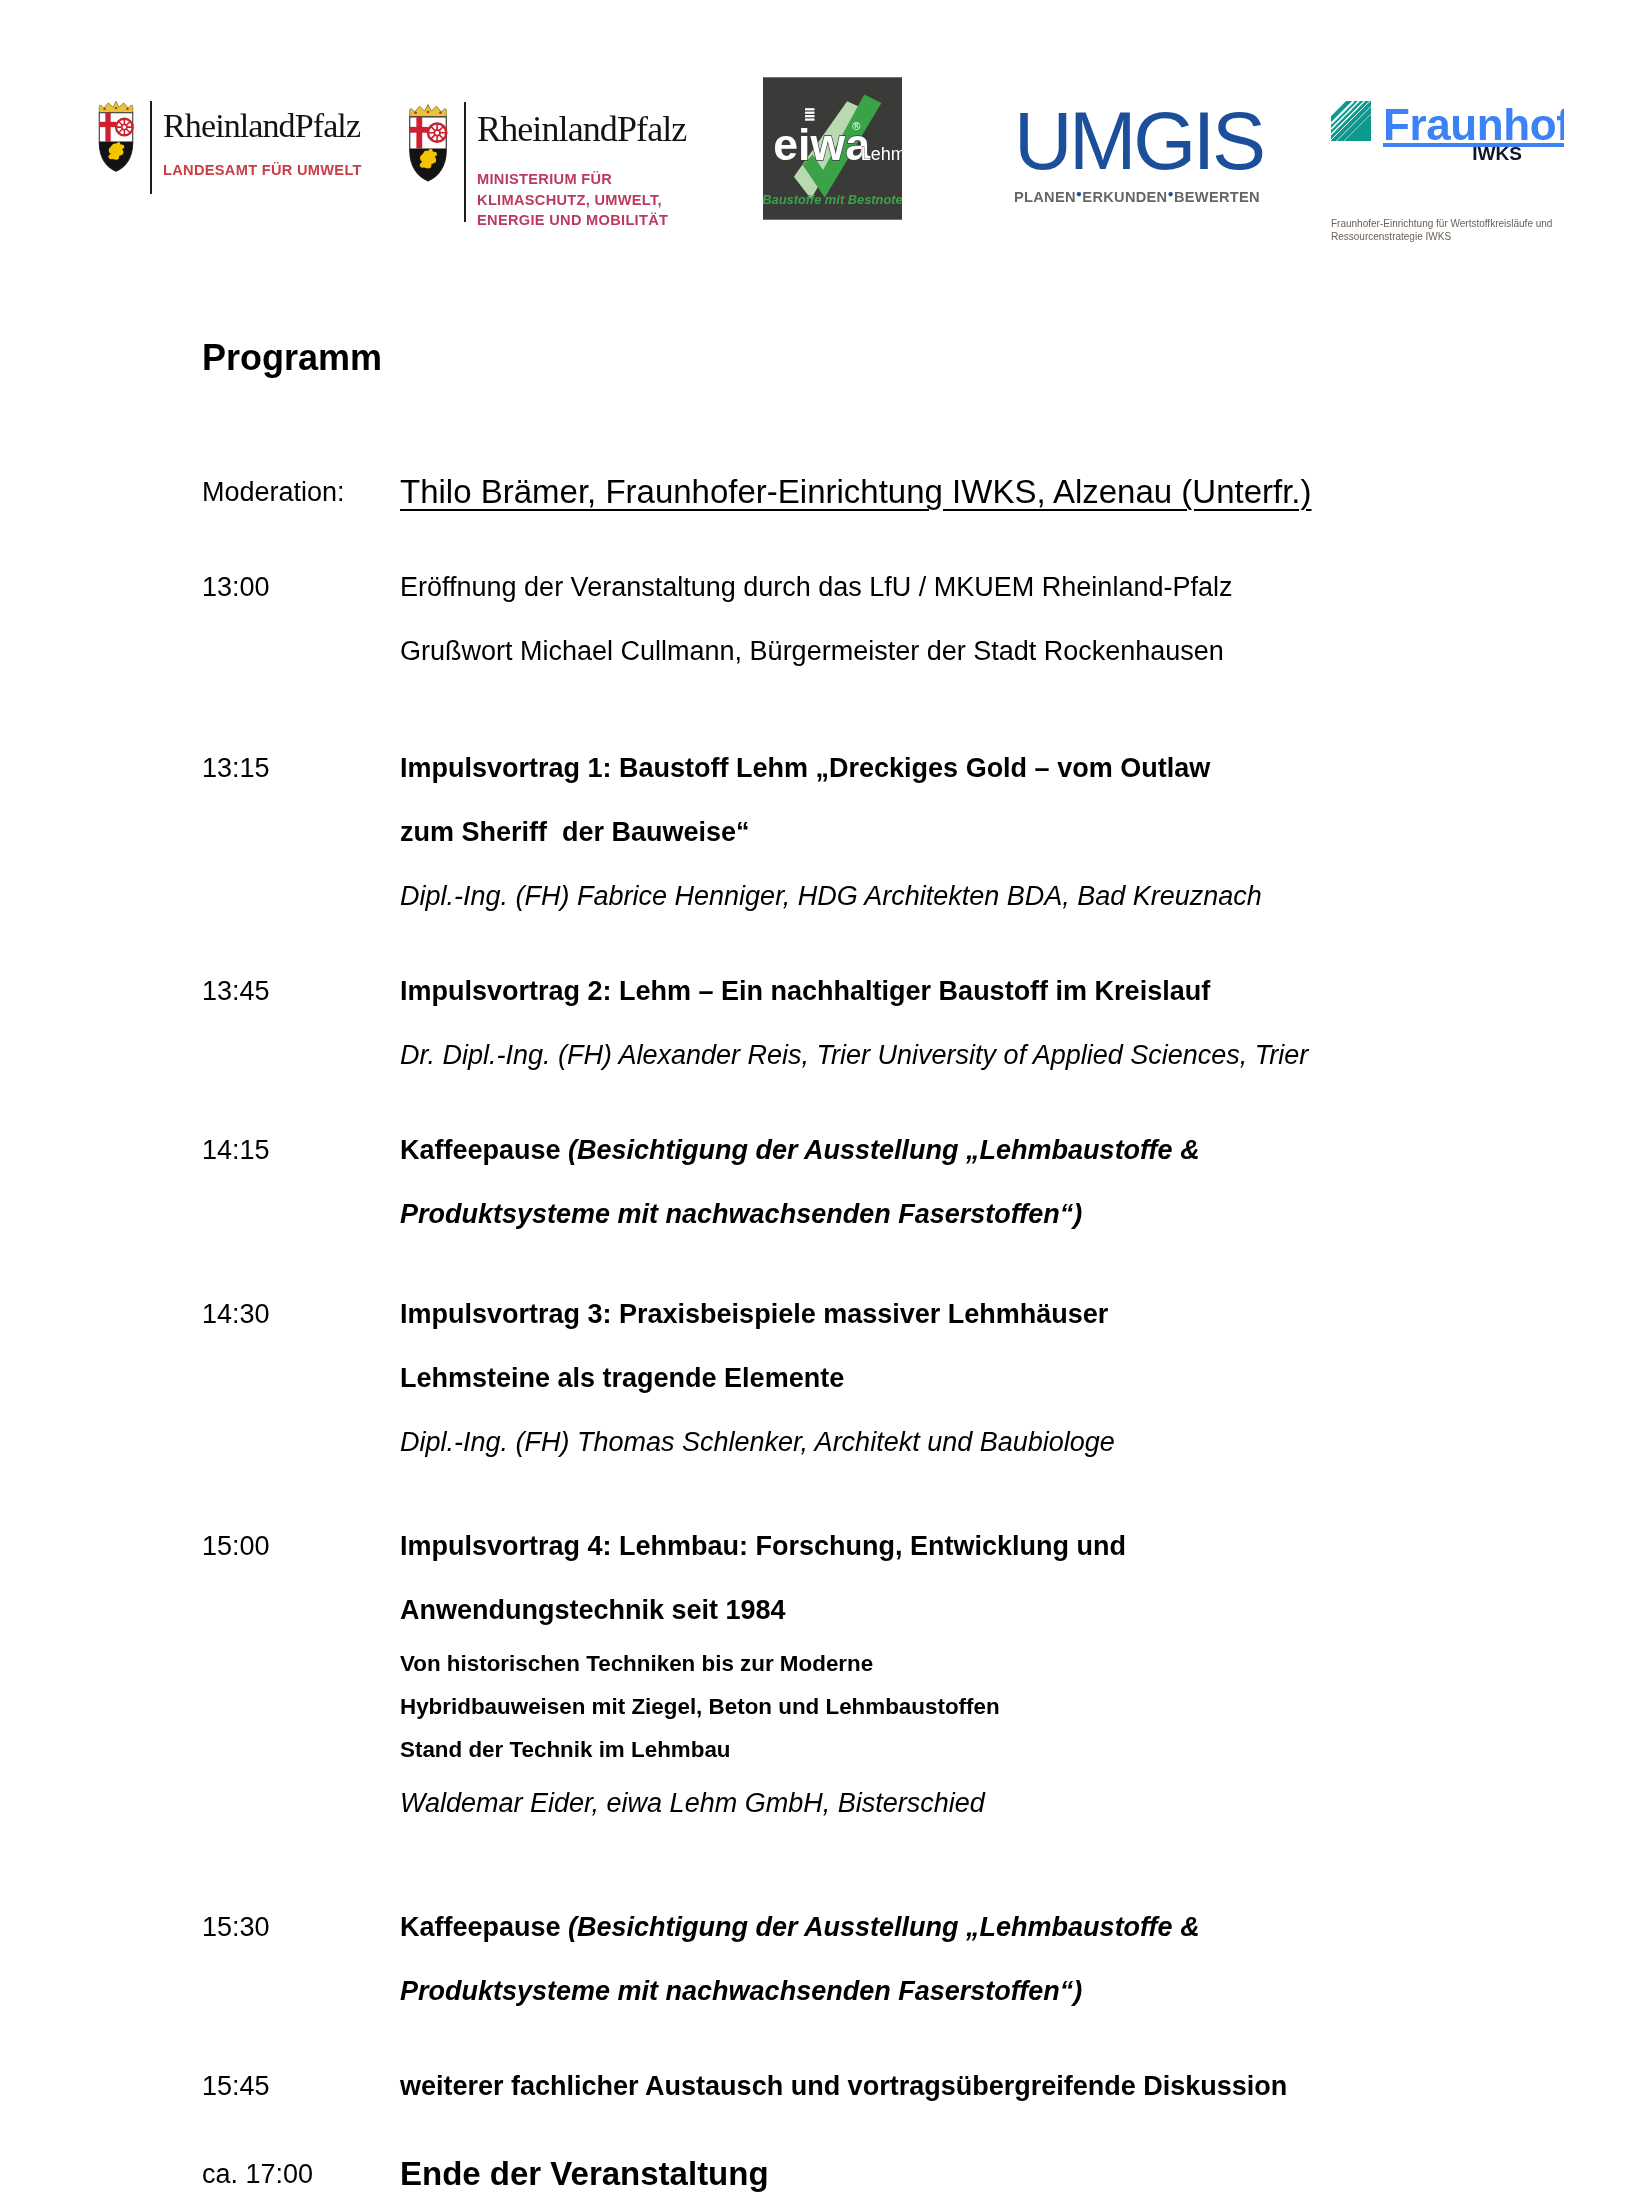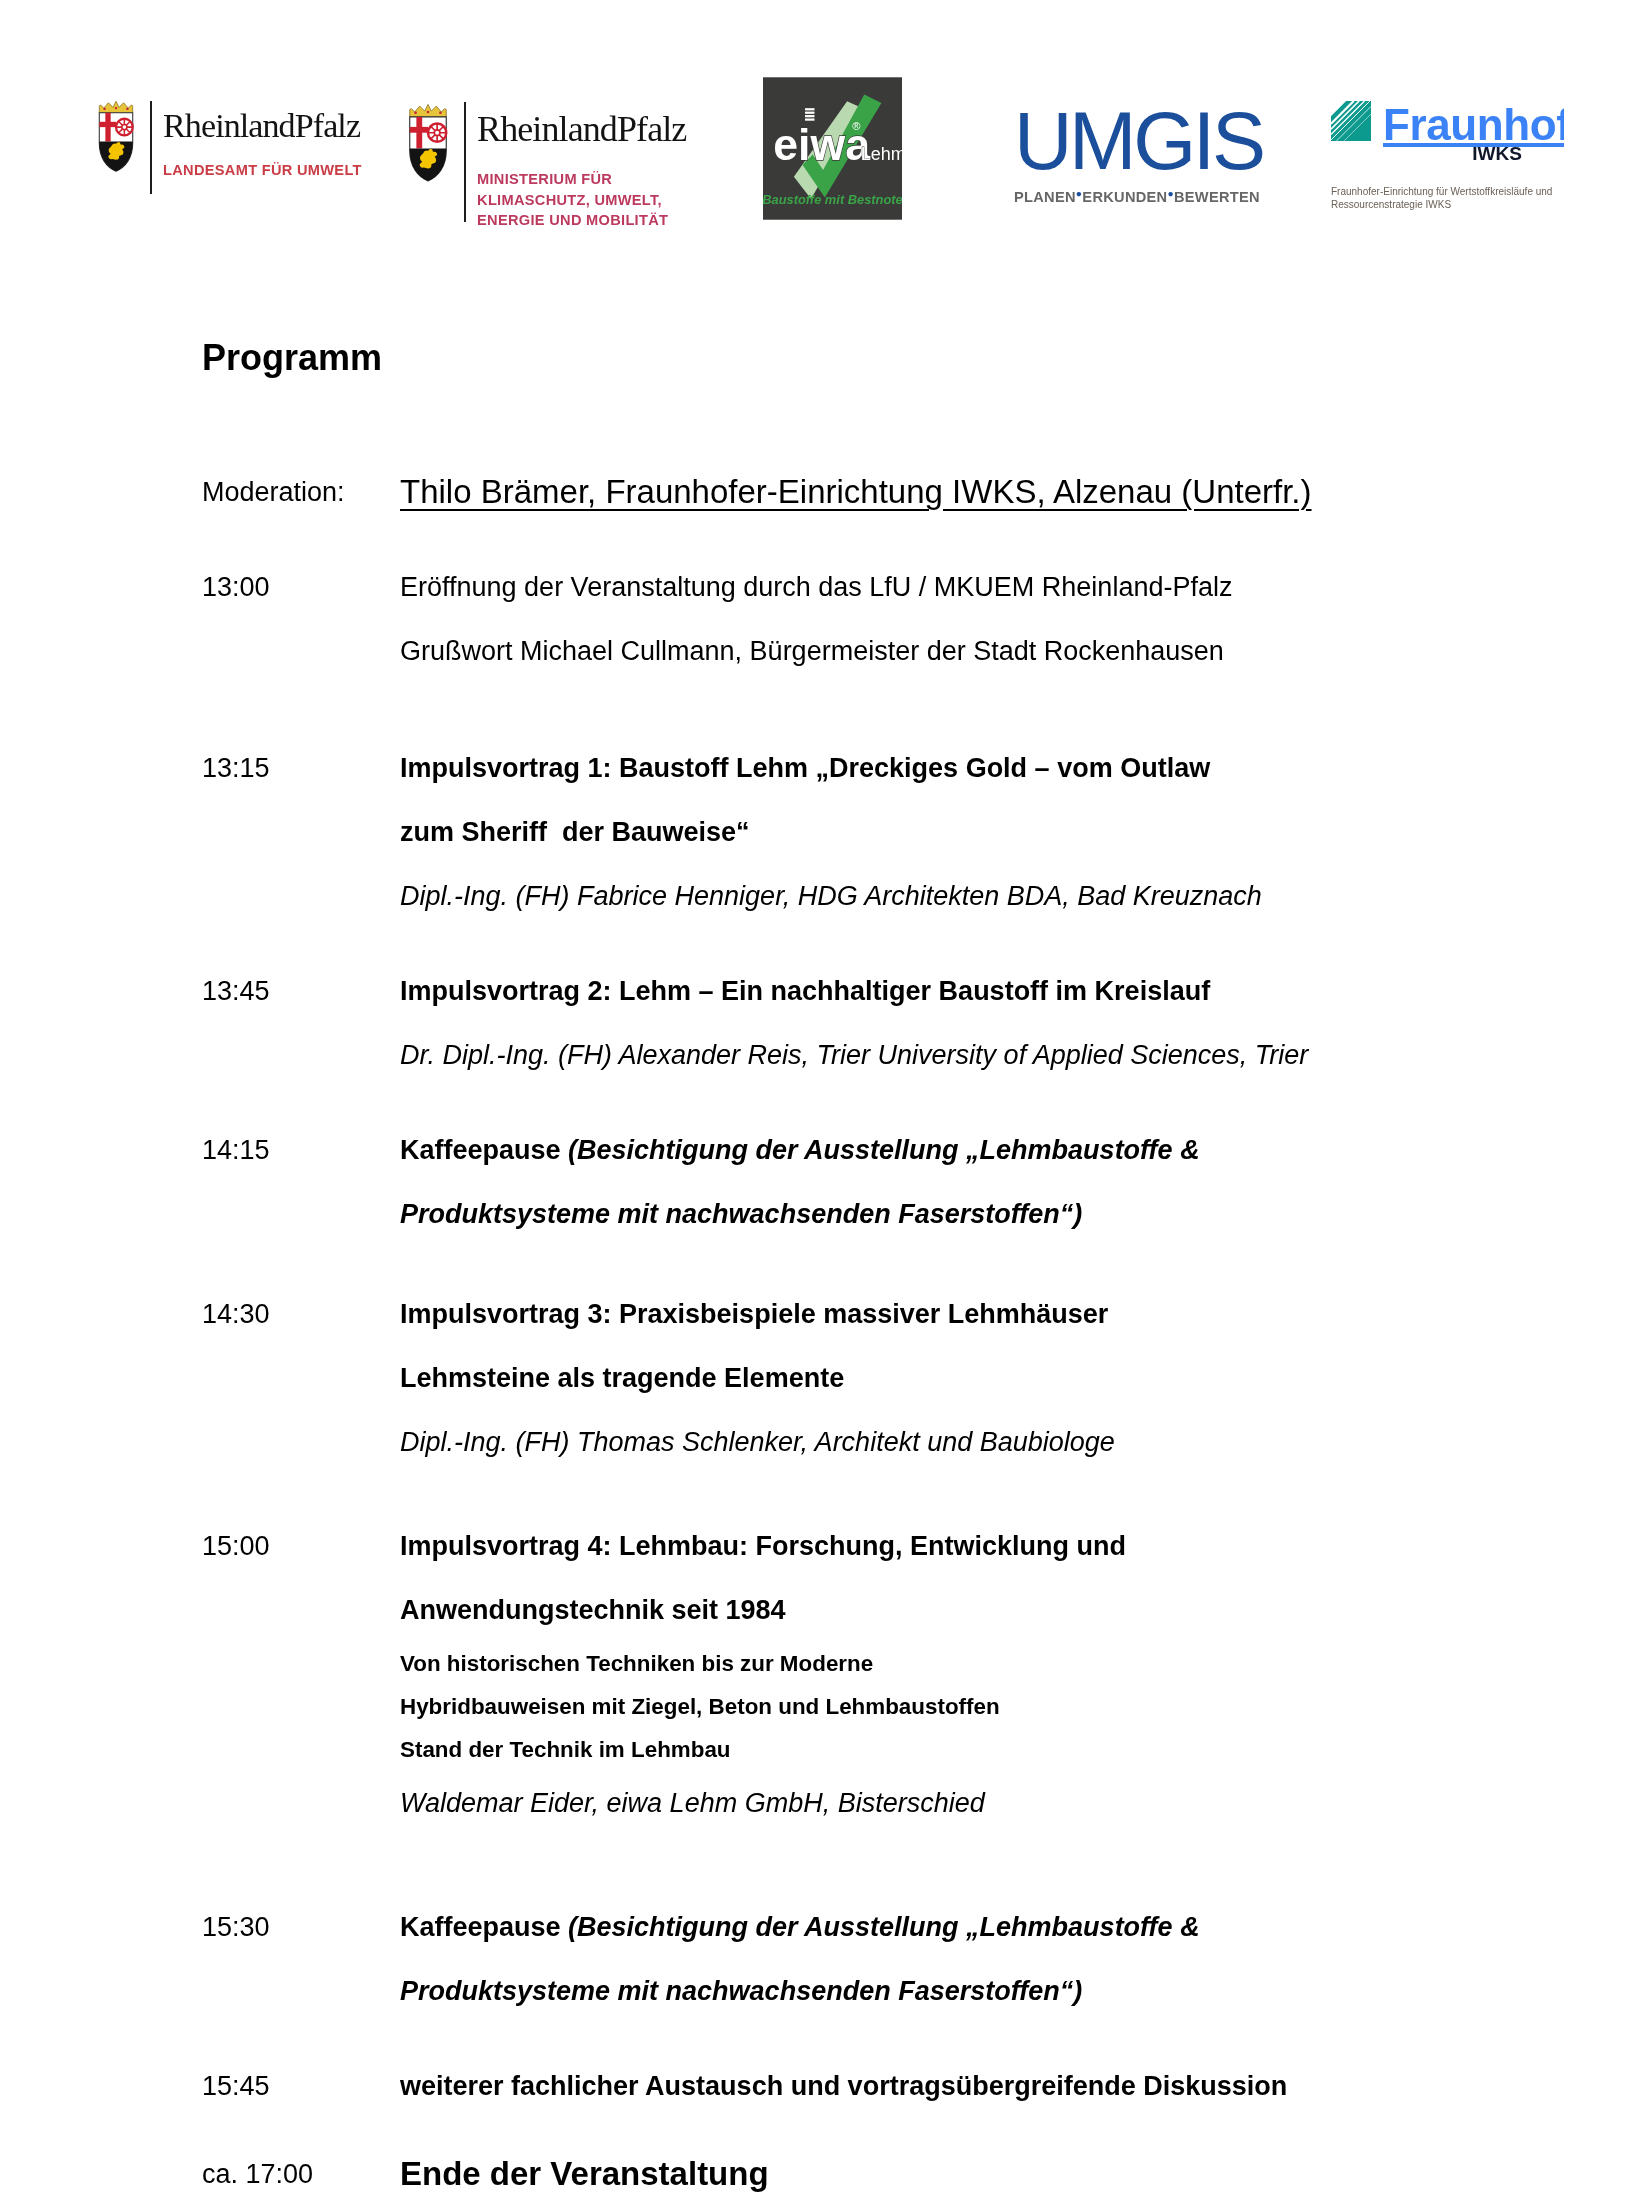--- a/index.html
+++ b/index.html
@@ -32,21 +32,21 @@
 
   .umgis-brand { display:block; font-size:81px; font-weight:normal; line-height:72px; letter-spacing:-3.4px; color:#1b4e9b; white-space:nowrap; }
   .umgis-tagline { margin-top:12px; display:flex; justify-content:space-between; font-size:14.6px; font-weight:bold; color:#666; letter-spacing:0.3px; }
   .umgis-dot { color:#1b4e9b; font-size:10.3px; line-height:1; }
 
   .fh-row { display:flex; gap:12px; }
   .fh-sq { width:40px; height:40px; flex:none; display:block; }
   .fh-textcol { padding-top:6.9px; }
   .fh-brand { font-size:44px; font-weight:bold; line-height:33px; letter-spacing:-0.4px; color:#3b82f6; white-space:nowrap;text-decoration:underline; }
   .fh-unit { font-size:19px; font-weight:bold; line-height:22.4px; text-align:center; margin-top:1.7px; color:#0f172a; }
-  .fh-sub { margin-top:20px; }
+  .fh-sub { margin-top:52px; }
   .fh-sub div { font-size:10px; line-height:13px; color:#6b6157; white-space:nowrap; }
 
   
   .main { position:absolute; left:202px; top:337px; width:1342px; }
   .doc-title { font-size:36px; font-weight:bold; line-height:41px; }
   .moderation { display:flex; margin-top:82px; }
   .mod-label { width:198px; flex:none; font-size:27px; line-height:64px; }
   .mod-value { font-size:33px; line-height:64px; text-decoration:underline; text-decoration-thickness:1.7px; text-underline-offset:6px; white-space:nowrap; }
 
   .entry { display:flex; margin-top:31px; }

